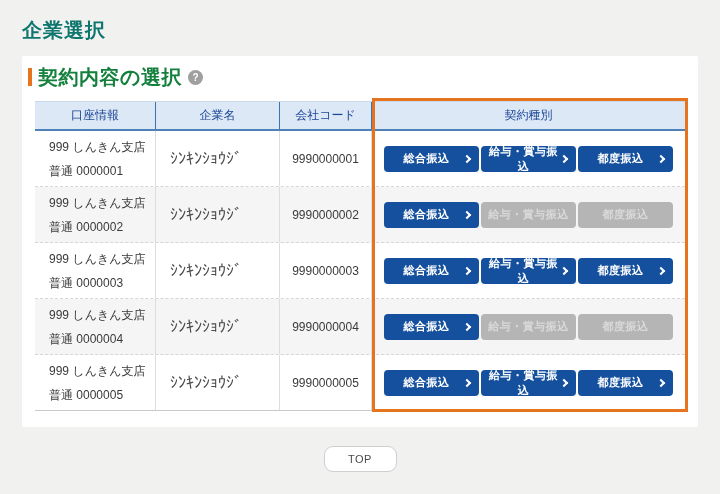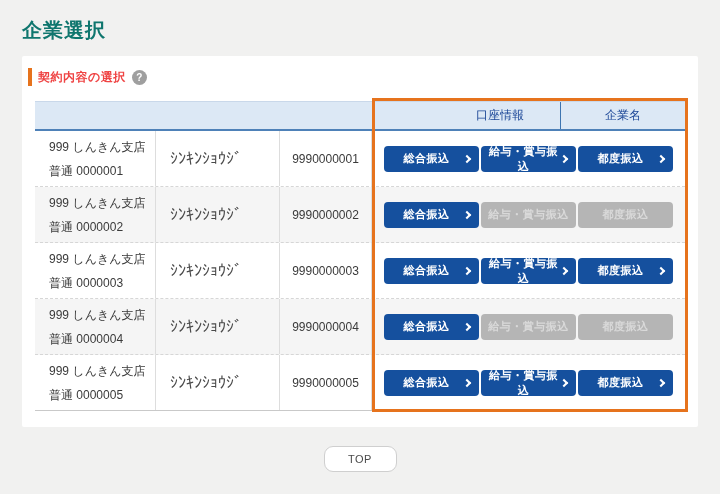--- a/index.html
+++ b/index.html
@@ -28,23 +28,23 @@
     align-items: center;
     height: 22px;
     margin-bottom: 13px;
   }
   .accent-bar {
     width: 4px; height: 18px;
     background: #e6731d;
     margin-right: 6px;
   }
   .section-title {
-    font-size: 12px;
-    font-weight: bold;
-    color: #ef4444;
+    font-size: 20px;
+    font-weight: bold;
+    color: #15803d;
     letter-spacing: 0.5px;
   }
   .help-icon {
     width: 15px; height: 15px;
     margin-left: 6px;
     border-radius: 50%;
     background: #9f9f9f;
     color: #ffffff;
     font-size: 10px;
     font-weight: bold;
@@ -57,21 +57,20 @@
     position: relative;
     width: 650px;
     margin-left: 7px;
   }
   .thead {
     display: flex;
     height: 30px;
     background: #dce8f5;
     border-top: 1px solid #c9d8ea;
     border-bottom: 2px solid #4e81b8;
-    justify-content: flex-end;
   }
   .th {
     display: flex;
     align-items: center;
     justify-content: center;
     font-size: 12px;
     color: #1b4697;
   }
   .th:not(:last-child) { border-right: 1px solid #3d74b0; }
   .col-account { width: 121px; }
@@ -163,20 +162,22 @@
   <div class="section-header">
     <span class="accent-bar"></span>
     <span class="section-title">契約内容の選択</span>
     <span class="help-icon">?</span>
   </div>
 
   <div class="table">
     <div class="thead">
       <div class="th col-account">口座情報</div>
       <div class="th col-company">企業名</div>
+      <div class="th col-code">会社コード</div>
+      <div class="th col-type">契約種別</div>
     </div>
     <div id="tbody">
   <div class="trow">
     <div class="td col-account">
             <span>999 しんきん支店<br>普通 0000001</span>
           </div>
     <div class="td col-company">ｼﾝｷﾝｼｮｳｼﾞ</div>
     <div class="td col-code">9990000001</div>
     <div class="td col-type">
             <button class="contract-btn">

